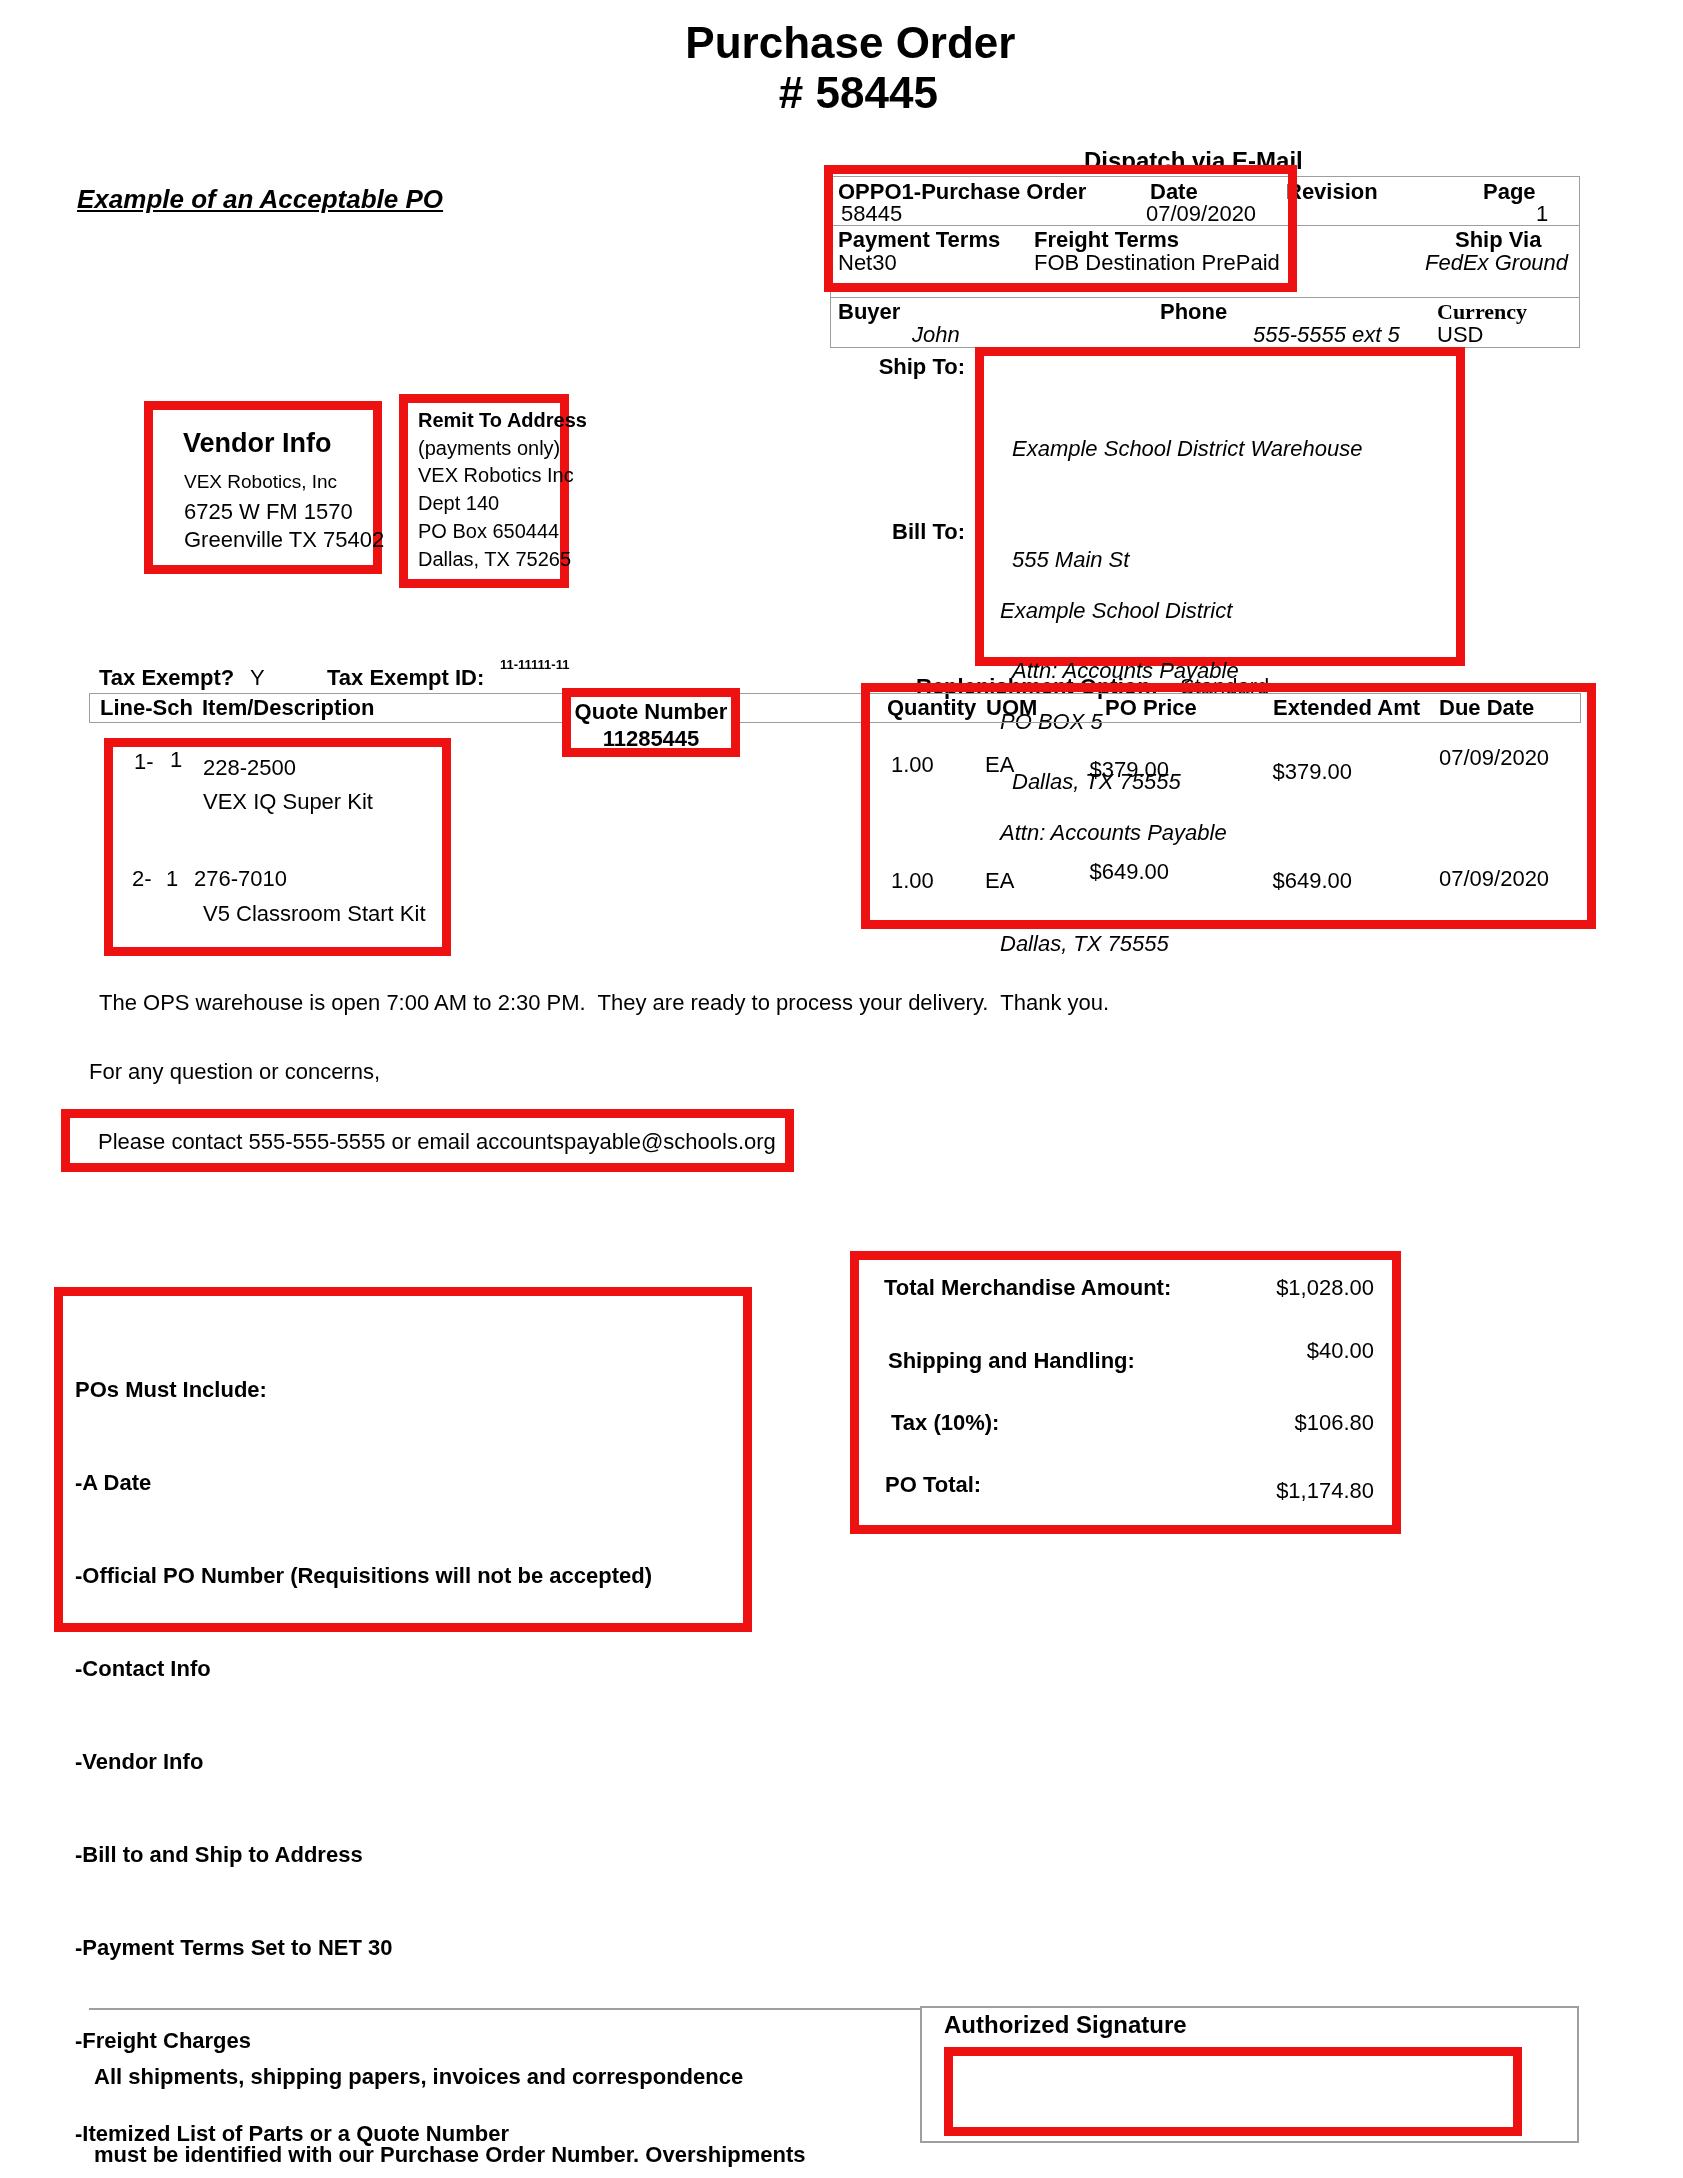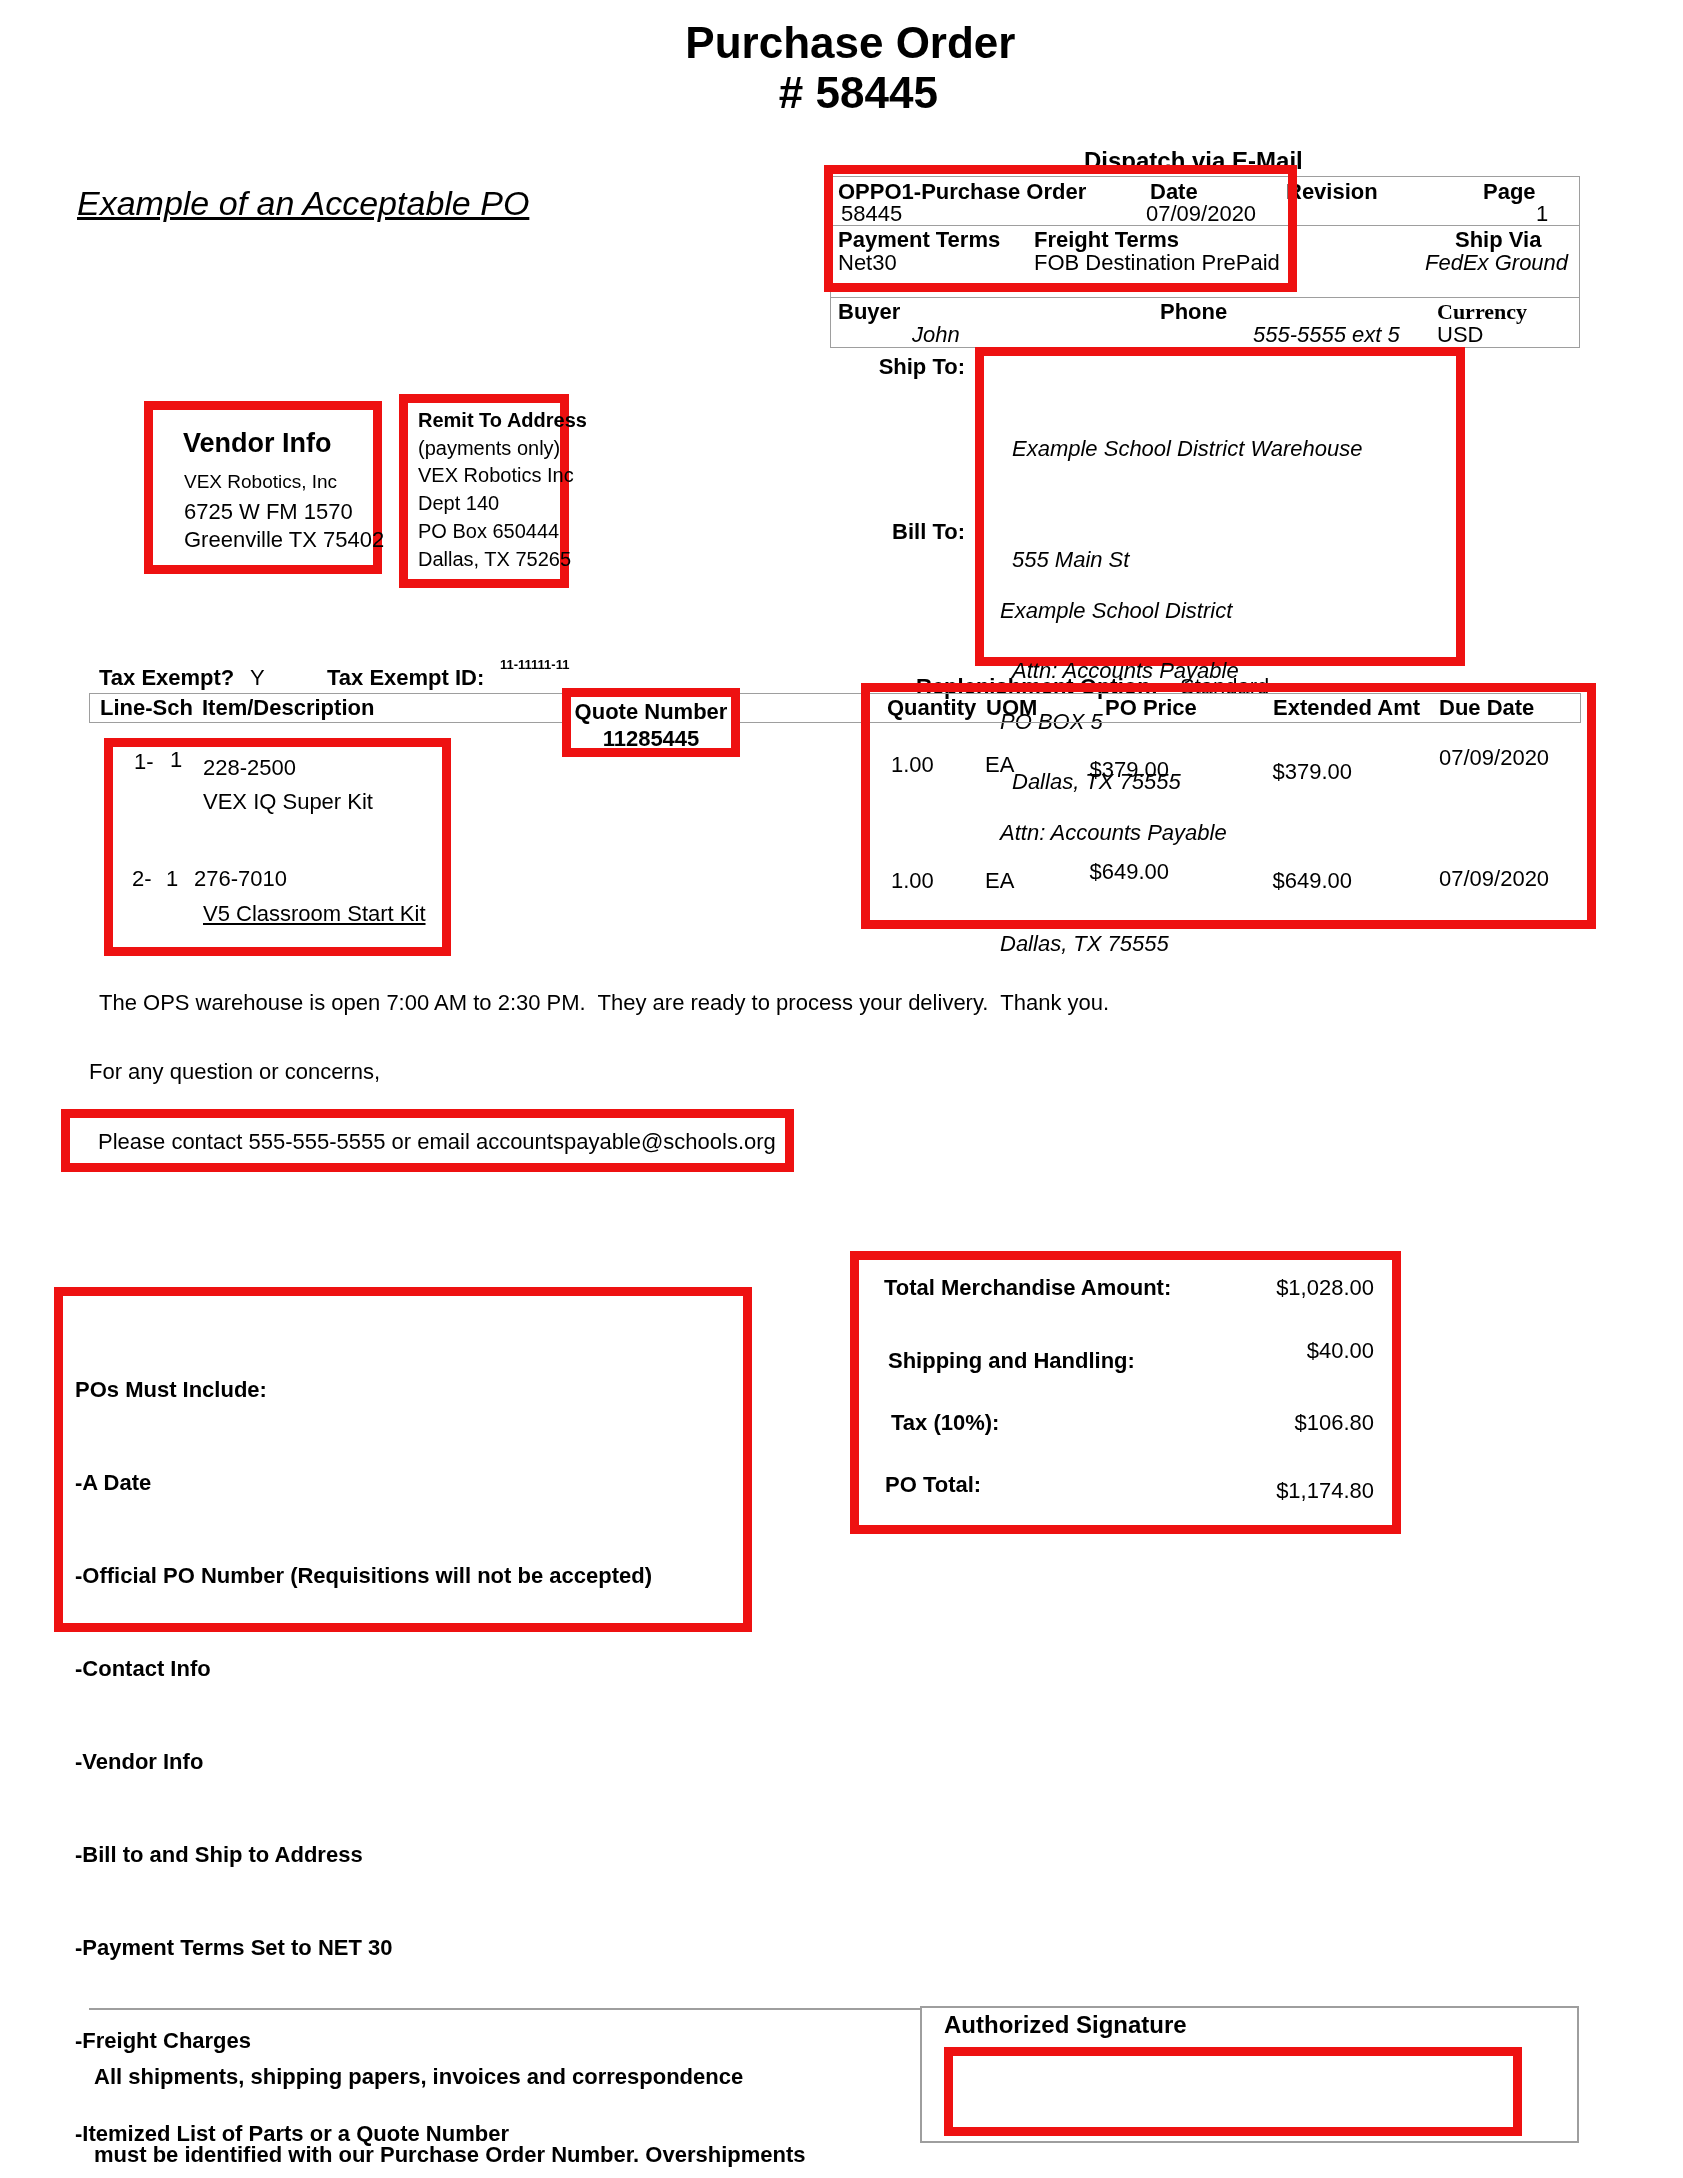--- a/index.html
+++ b/index.html
@@ -7,21 +7,21 @@
   #page{position:relative;width:1683px;height:2178px;background:#fff;overflow:hidden;}
   .abs{position:absolute;white-space:pre;}
   .b{font-weight:bold;}
   .i{font-style:italic;}
   .fs13{font-size:13px;}
   .fs19{font-size:19px;}
   .fs20{font-size:20px;}
   .fs22{font-size:22px;}
   .fs24{font-size:24px;}
   .fs27{font-size:27px;}
-  .fs29{font-size:34px;}
+  .fs29{font-size:26px;font-weight:bold;}
   .fs36{font-size:44px;}
   .redbox{position:absolute;border:9px solid #ee1111;box-sizing:border-box;background:transparent;}
   .graybrd{border:1px solid #9e9e9e;box-sizing:border-box;}
   .rowline{border-bottom:1px solid #9e9e9e;}
   .right{text-align:right;}
   .center{text-align:center;}
 </style>
 </head>
 <body>
 
@@ -124,21 +124,21 @@
   </div>
 
   <div class="abs fs22" style="left:134px;top:749px;">1-</div>
   <div class="abs fs22" style="left:170px;top:747px;">1</div>
   <div class="abs fs22" style="left:203px;top:755px;">228-2500</div>
   <div class="abs fs22" style="left:203px;top:789px;">VEX IQ Super Kit</div>
 
   <div class="abs fs22" style="left:132px;top:866px;">2-</div>
   <div class="abs fs22" style="left:166px;top:866px;">1</div>
   <div class="abs fs22" style="left:194px;top:866px;">276-7010</div>
-  <div class="abs fs22" style="left:203px;top:901px;text-decoration:underline;">V5 Classroom Start Kit</div>
+  <div class="abs fs22" style="left:203px;top:901px;">V5 Classroom Start Kit</div>
 
   <div class="abs fs22" style="left:891px;top:752px;">1.00</div>
   <div class="abs fs22" style="left:985px;top:752px;">EA</div>
   <div class="abs fs22 right" style="left:1020px;top:757px;width:149px;">$379.00</div>
   <div class="abs fs22 right" style="left:1203px;top:759px;width:149px;">$379.00</div>
   <div class="abs fs22" style="left:1439px;top:745px;">07/09/2020</div>
 
   <div class="abs fs22" style="left:891px;top:868px;">1.00</div>
   <div class="abs fs22" style="left:985px;top:868px;">EA</div>
   <div class="abs fs22 right" style="left:1020px;top:859px;width:149px;">$649.00</div>

